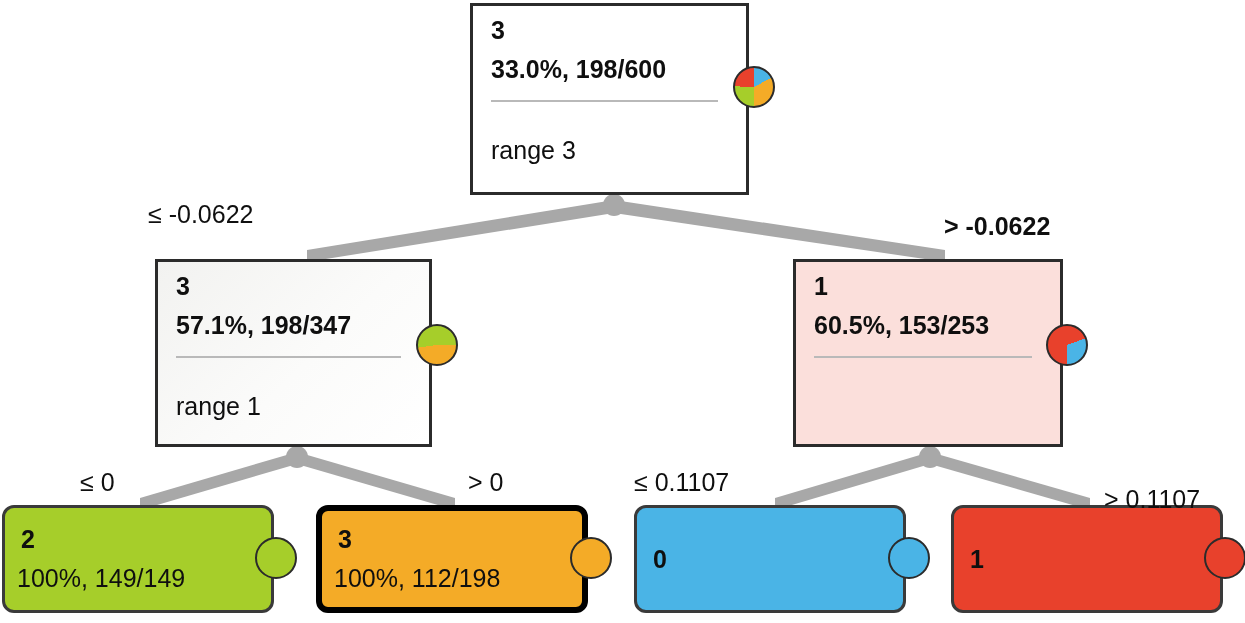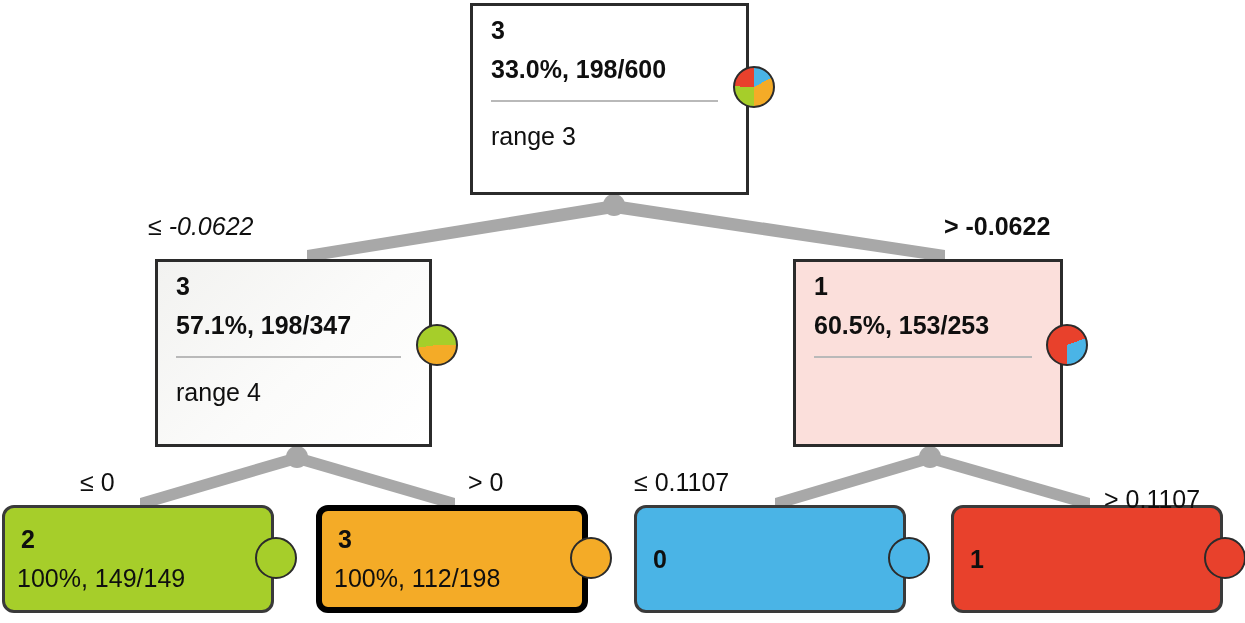--- a/index.html
+++ b/index.html
@@ -57,21 +57,21 @@
   }
   .node-divider {
     height: 2px;
     background: #b9b9b9;
     margin: 18px 28px 0 18px;
   }
   .node-label {
     font-size: 25px;
     color: #0f0f0f;
     line-height: 1;
-    padding: 22px 0 0 18px;
+    padding: 36px 0 0 18px;
     white-space: nowrap;
   }
 
   
   .leaf {
     position: absolute;
     box-sizing: border-box;
     border: 3px solid #3a3a3a;
     border-radius: 12px;
     display: flex;
@@ -149,21 +149,21 @@
               background: conic-gradient(from 0deg,
                 #4ab4e6 0deg 62deg,
                 #f4ab27 62deg 180deg,
                 #a6ce2a 180deg 272deg,
                 #e8412c 272deg 360deg);"></div>
 
   <div class="node shaded" style="left:155px; top:259px; width:277px; height:188px;">
     <div class="node-class">3</div>
     <div class="node-stat">57.1%, 198/347</div>
     <div class="node-divider"></div>
-    <div class="node-label">range 4</div>
+    <div class="node-label">range 1</div>
   </div>
 
   <div class="pie" style="left:416px; top:324px; width:42px; height:42px;
               background: conic-gradient(from 90deg,
                 #f4ab27 0deg 172deg,
                 #a6ce2a 172deg 360deg);"></div>
 
   <div class="node pink" style="left:793px; top:259px; width:270px; height:188px;">
     <div class="node-class">1</div>
     <div class="node-stat">60.5%, 153/253</div>
@@ -190,20 +190,20 @@
   <div class="leaf" style="left:634px; top:505px; width:272px; height:108px; background:#4ab4e6;">
     <div class="leaf-class">0</div>
   </div>
   <div class="pie" style="left:888px; top:537px; width:42px; height:42px; background:#4ab4e6;"></div>
 
   <div class="leaf" style="left:951px; top:505px; width:272px; height:108px; background:#e8412c;">
     <div class="leaf-class">1</div>
   </div>
   <div class="pie" style="left:1204px; top:537px; width:42px; height:42px; background:#e8412c;"></div>
 
-  <div class="edge-label" style="left:148px; top:214px;font-style:italic;">≤ -0.0622</div>
+  <div class="edge-label" style="left:148px; top:202px;">≤ -0.0622</div>
   <div class="edge-label" style="left:944px; top:214px;font-weight:bold;">&gt; -0.0622</div>
   <div class="edge-label" style="left:80px; top:470px;">≤ 0</div>
   <div class="edge-label" style="left:468px; top:470px;">&gt; 0</div>
   <div class="edge-label" style="left:634px; top:470px;">≤ 0.1107</div>
   <div class="edge-label" style="left:1104px; top:487px;">&gt; 0.1107</div>
 
 </div>
 
 </body></html>

